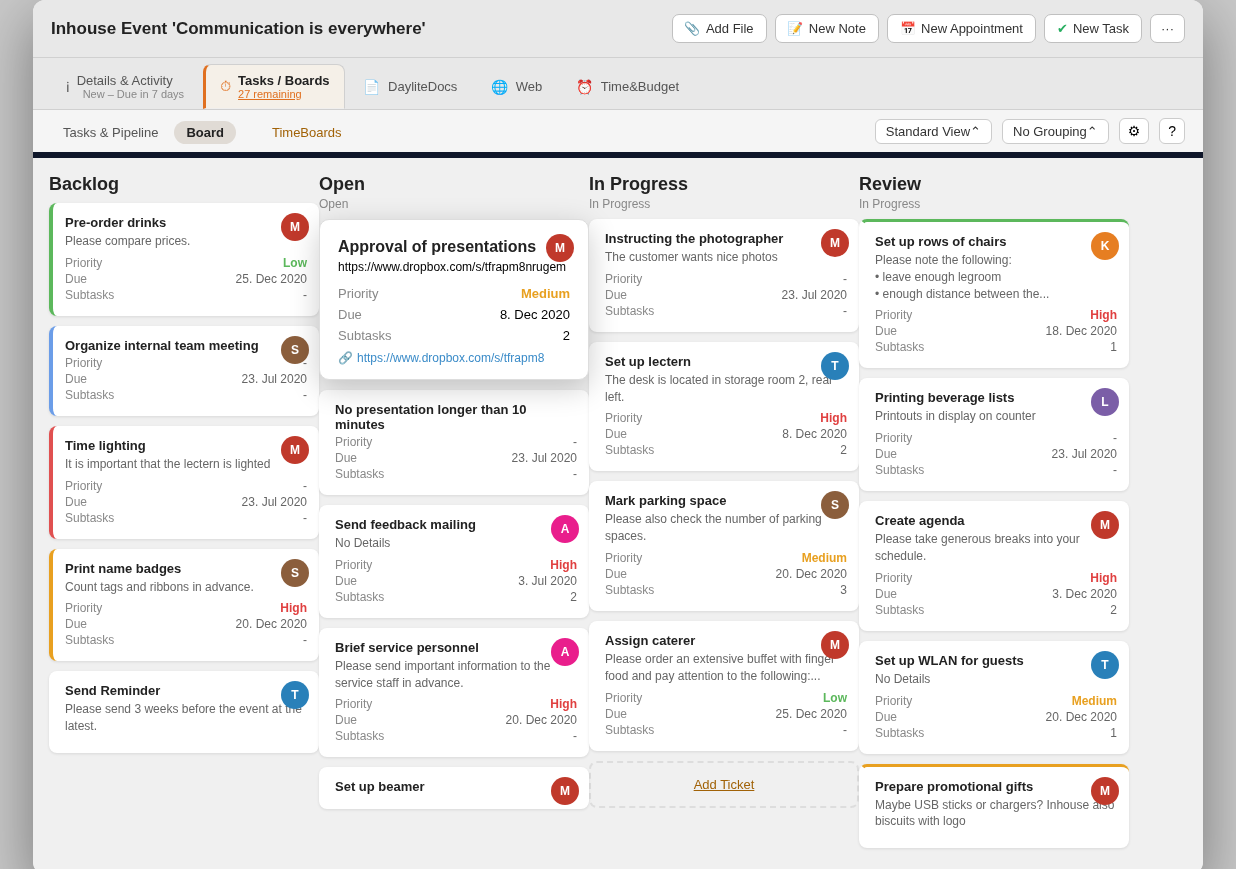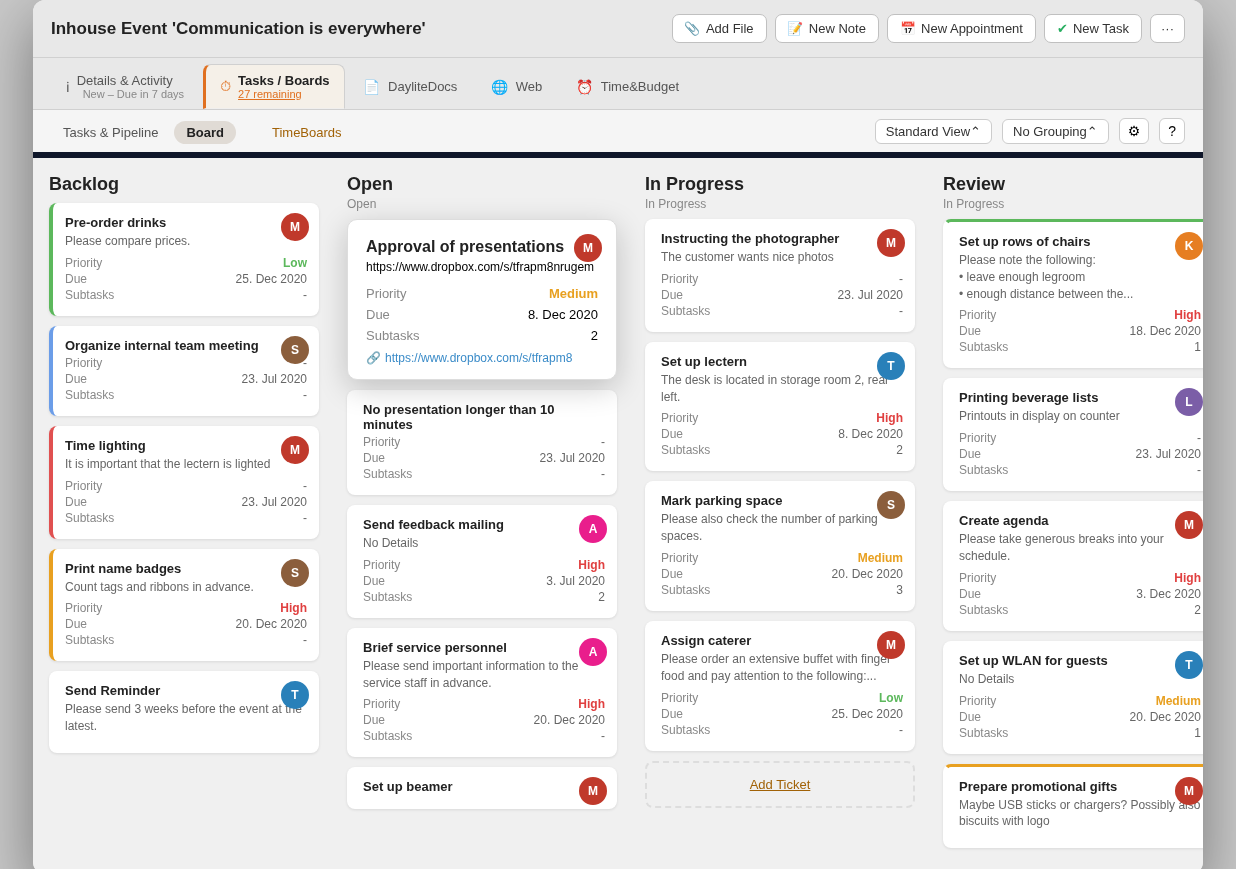--- a/index.html
+++ b/index.html
@@ -25,21 +25,21 @@
     .toolbar-left { display: flex; gap: 4px; }
     .toolbar-tab { padding: 4px 12px; border-radius: 5px; font-size: 13px; cursor: pointer; color: #555; }
     .toolbar-tab.active { background: #e0dbd5; font-weight: 600; color: #222; border-radius: 12px; }
     .toolbar-right { display: flex; gap: 10px; align-items: center; }
     .toolbar-select { display: flex; align-items: center; padding: 4px 10px; border-radius: 6px; border: 1px solid #ccc; background: #fff; font-size: 13px; cursor: pointer; color: #333; }
     .toolbar-icon-btn { padding: 4px 8px; border-radius: 6px; border: 1px solid #ccc; background: #fff; cursor: pointer; font-size: 14px; }
     .timeboard-tab { margin-left: 20px; font-size: 13px; color: #a16207; cursor: pointer; }
 
     
     .board { display: flex; gap: 0; padding: 16px; overflow-x: auto; background: #f0f0f0; min-height: 680px; }
-    .column { flex: 0 0 270px; margin-right: 28px; }
+    .column { flex: 0 0 270px; margin-right: 0; }
     .column:last-child { margin-right: 0; }
     .col-header { margin-bottom: 8px; }
     .col-title { font-size: 18px; font-weight: 700; color: #222; margin-bottom: 2px; }
     .col-subtitle { font-size: 12px; color: #888; }
 
     
     .card { background: #fff; border-radius: 8px; padding: 12px; margin-bottom: 10px; box-shadow: 0 1px 3px rgba(0,0,0,0.1); position: relative; cursor: pointer; border-left: 4px solid transparent; }
     .card.blue-left { border-left-color: #6b9de8; }
     .card.green-left { border-left-color: #5cb85c; }
     .card.orange-left { border-left-color: #e8a020; }
@@ -475,18 +475,18 @@
         </div>
         <div class="card-row">
           <span class="card-row-label">Subtasks</span>
           <span>1</span>
         </div>
       </div>
 
       <div class="card" style="border-top: 3px solid #e8a020;">
         <div class="avatar avatar-red">M</div>
         <div class="card-title">Prepare promotional gifts</div>
-        <div class="card-desc">Maybe USB sticks or chargers? Possibly also biscuits with logo</div>
+        <div class="card-desc">Maybe USB sticks or chargers? Inhouse also biscuits with logo</div>
       </div>
     </div>
 
   </div>
 </div>
 
 </body></html>

